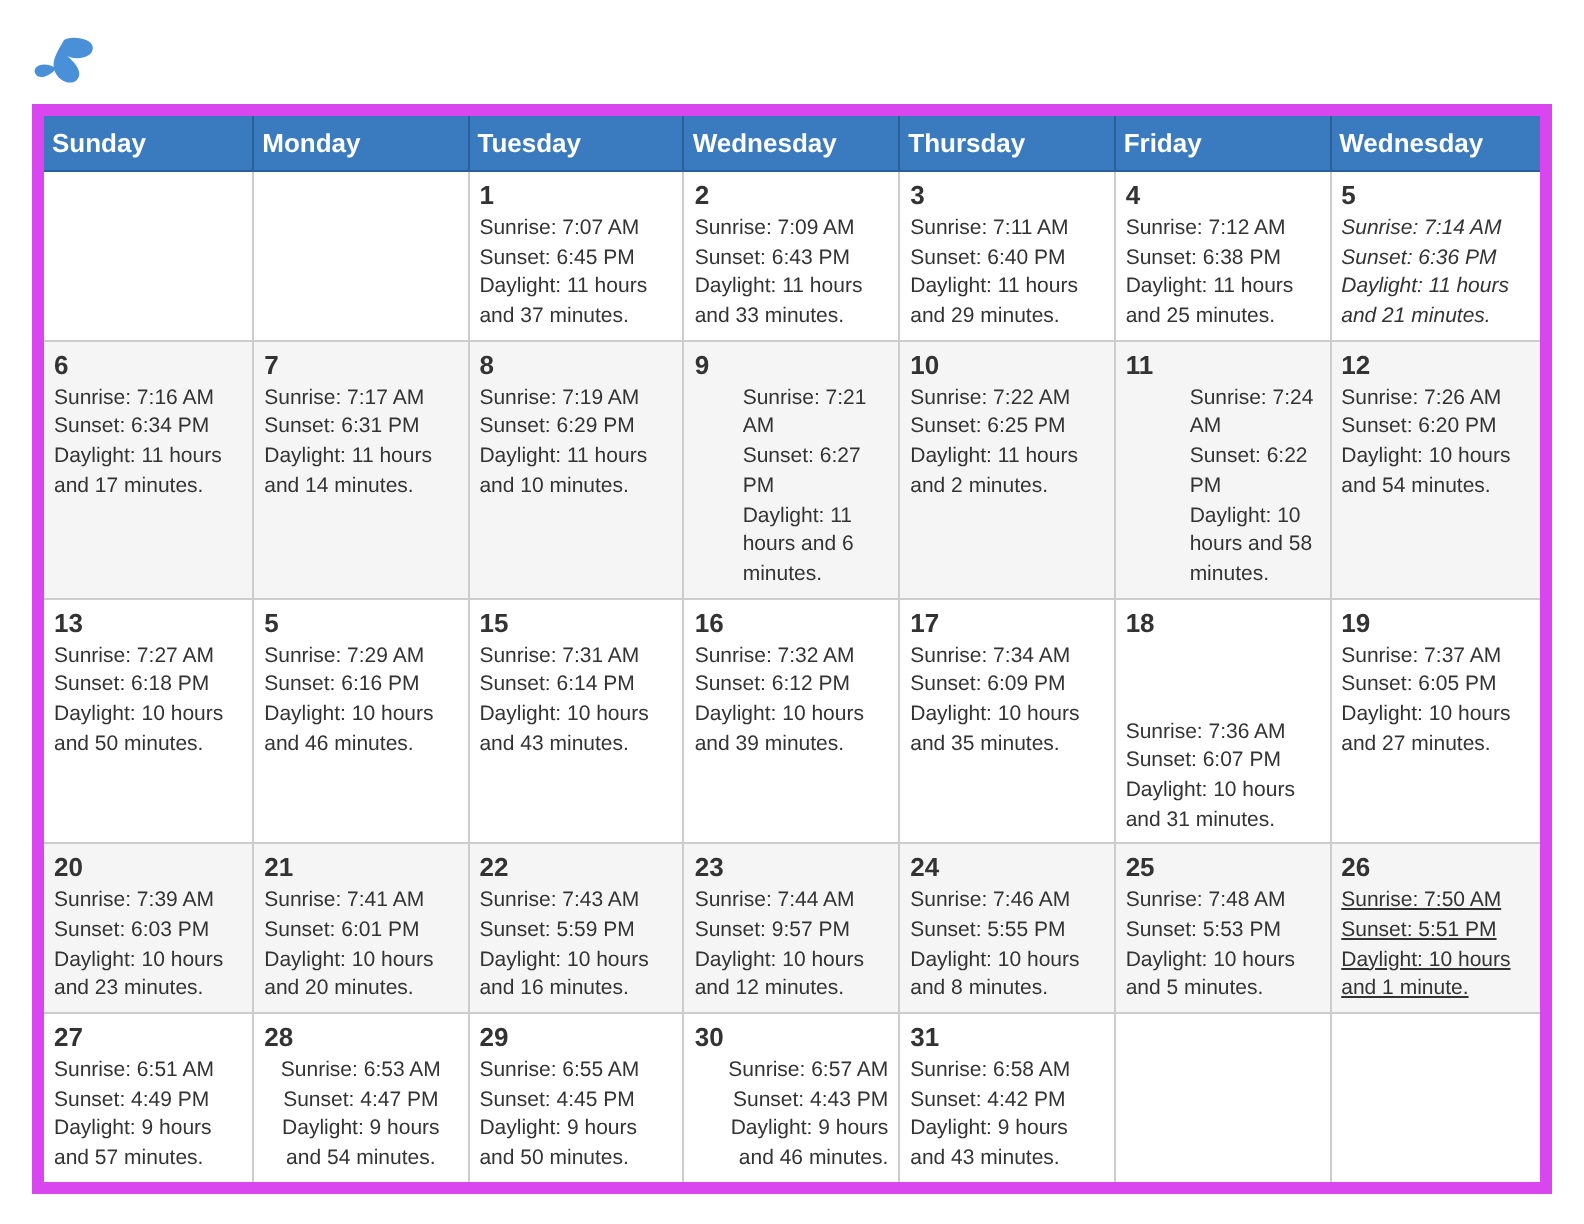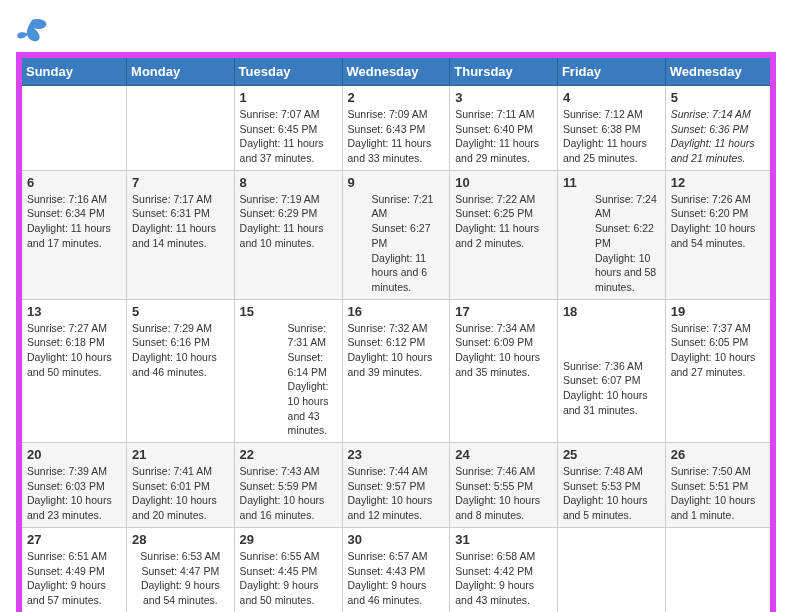--- a/index.html
+++ b/index.html
@@ -208,21 +208,21 @@
 Daylight: 10 hours and 50 minutes.</div>
         </td>
         <td>
           <span class="day-num">5</span>
           <div class="day-info" style="white-space: pre-line;">Sunrise: 7:29 AM
 Sunset: 6:16 PM
 Daylight: 10 hours and 46 minutes.</div>
         </td>
         <td>
           <span class="day-num">15</span>
-          <div class="day-info" style="white-space: pre-line; margin-left: 48px;">Sunrise: 7:31 AM
+          <div class="day-info" style="white-space: pre-line;">Sunrise: 7:31 AM
 Sunset: 6:14 PM
 Daylight: 10 hours and 43 minutes.</div>
         </td>
         <td>
           <span class="day-num">16</span>
           <div class="day-info" style="white-space: pre-line;">Sunrise: 7:32 AM
 Sunset: 6:12 PM
 Daylight: 10 hours and 39 minutes.</div>
         </td>
         <td>
@@ -276,21 +276,21 @@
 Daylight: 10 hours and 8 minutes.</div>
         </td>
         <td>
           <span class="day-num">25</span>
           <div class="day-info" style="white-space: pre-line;">Sunrise: 7:48 AM
 Sunset: 5:53 PM
 Daylight: 10 hours and 5 minutes.</div>
         </td>
         <td>
           <span class="day-num">26</span>
-          <div class="day-info" style="white-space: pre-line;">Sunrise: 7:50 AM
+          <div class="day-info" style="white-space: pre-line; text-decoration: underline;">Sunrise: 7:50 AM
 Sunset: 5:51 PM
 Daylight: 10 hours and 1 minute.</div>
         </td>
       </tr>
       <tr>
         <td>
           <span class="day-num">27</span>
           <div class="day-info" style="white-space: pre-line;">Sunrise: 6:51 AM
 Sunset: 4:49 PM
 Daylight: 9 hours and 57 minutes.</div>
@@ -302,21 +302,21 @@
 Daylight: 9 hours and 54 minutes.</div>
         </td>
         <td>
           <span class="day-num">29</span>
           <div class="day-info" style="white-space: pre-line;">Sunrise: 6:55 AM
 Sunset: 4:45 PM
 Daylight: 9 hours and 50 minutes.</div>
         </td>
         <td>
           <span class="day-num">30</span>
-          <div class="day-info" style="white-space: pre-line;">Sunrise: 6:57 AM
+          <div class="day-info" style="white-space: pre-line; text-align: right;">Sunrise: 6:57 AM
 Sunset: 4:43 PM
 Daylight: 9 hours and 46 minutes.</div>
         </td>
         <td>
           <span class="day-num">31</span>
           <div class="day-info" style="white-space: pre-line;">Sunrise: 6:58 AM
 Sunset: 4:42 PM
 Daylight: 9 hours and 43 minutes.</div>
         </td>
         <td class="empty-cell"></td>

